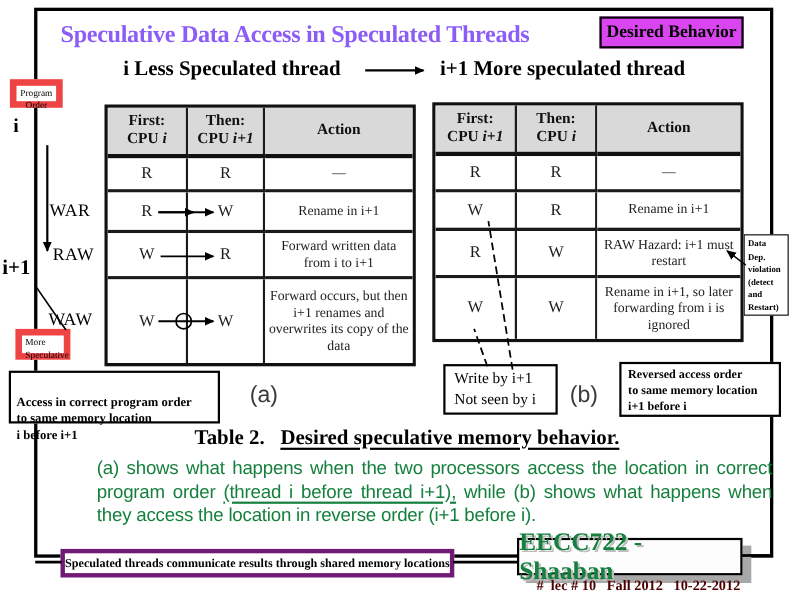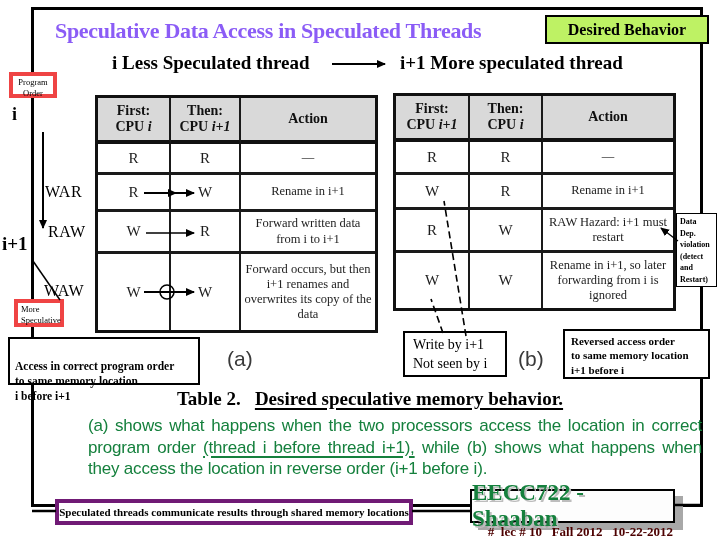--- a/index.html
+++ b/index.html
@@ -4,26 +4,26 @@
 <style>
   * { box-sizing: border-box; margin: 0; padding: 0; }
   html,body { width:720px; height:540px; }
   body { background:#fff; font-family:"Liberation Serif", serif; position:relative; overflow:hidden; }
   .abs { position:absolute; }
   .canvas { position:absolute; top:0; left:0; width:720px; height:540px; background:#fff; }
 
   .slide-border { left:31px; top:7px; width:672px; height:500px; border:3px solid #000; }
 
   .title { left:55px; top:18px; width:490px; font-size:22px; font-weight:bold; color:#8b5cf6; letter-spacing:-0.3px; white-space:nowrap; }
-  .badge { left:545px; top:15px; width:164px; height:29px; border:2px solid #000; background:#bef264;
+  .badge { left:545px; top:15px; width:131px; height:29px; border:2px solid #000; background:#d946ef;
            display:flex; align-items:center; justify-content:center; font-size:16px; font-weight:bold; }
   .sub-left  { left:112px; top:52px; font-size:19px; font-weight:bold; white-space:nowrap; }
   .sub-right { left:400px; top:52px; font-size:19px; font-weight:bold; white-space:nowrap; }
 
-  .note-box { border:4px solid #ef4444; background:#fff; }
+  .note-box { border:6px solid #ef4444; background:#fff; }
   .program-order { left:9px; top:72px; width:48px; height:26px; font-size:8.5px; text-align:center; line-height:1.3; padding-top:1px; }
   .thread-i  { left:12px; top:104px; font-size:18px; font-weight:bold; }
   .thread-i1 { left:2px;  top:233px; font-size:19px; font-weight:bold; }
   .more-spec { left:14px; top:299px; width:50px; height:28px; font-size:8.5px; line-height:1.35; padding:1px 0 0 3px; }
   .hazard { font-size:16px; font-weight:normal; letter-spacing:0.5px; }
   .haz-war { left:45px; top:183px; }
   .haz-raw { left:48px; top:223px; }
   .haz-waw { left:44px; top:282px; }
 
   .tbl { display:grid; border:3px solid #111; background:#fff; }

